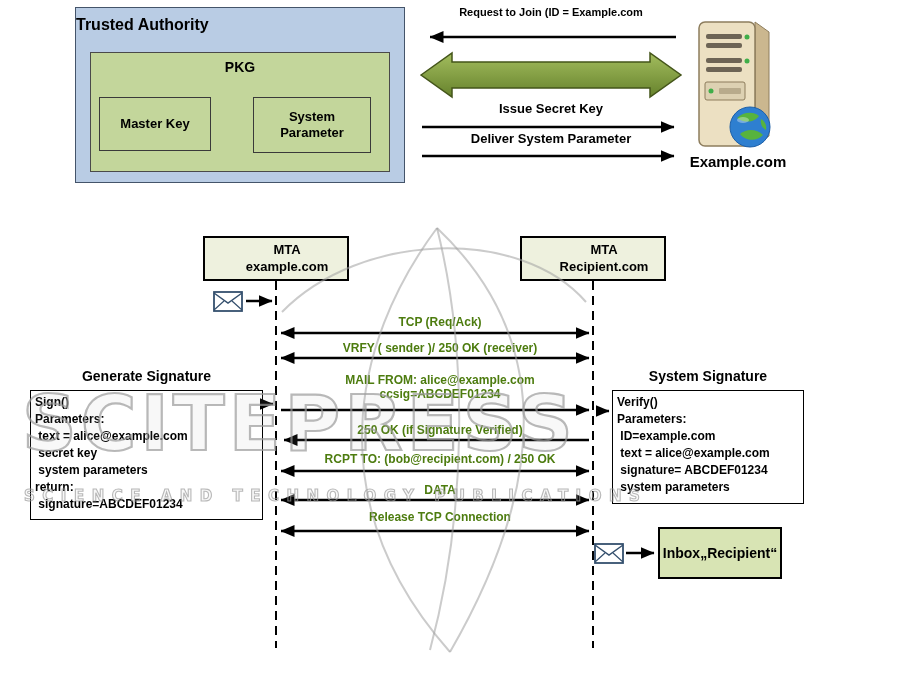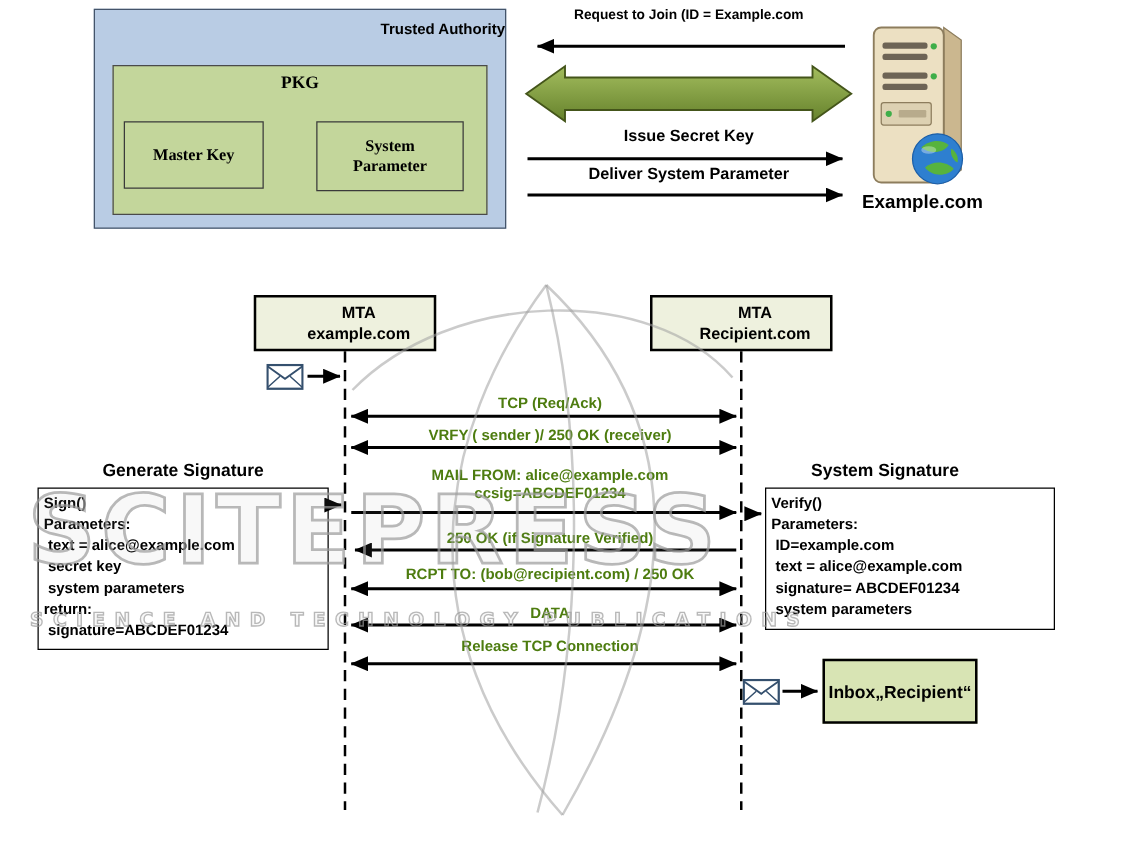--- a/index.html
+++ b/index.html
@@ -4,23 +4,23 @@
 <style>
   * { margin:0; padding:0; box-sizing:border-box; }
   html,body { width:901px; height:689px; background:#fff;
               font-family:"Liberation Sans", sans-serif; }
   .canvas { position:relative; width:901px; height:689px; background:#fff; overflow:hidden; }
   .abs { position:absolute; }
 
   
   .authority { position:absolute; left:75px; top:7px; width:330px; height:176px;
                background:var(--authority_bg,#b9cce4); border:1px solid #44546a; }
-  .authority-title { text-align:right; font-weight:bold; font-size:12px; padding-top:8px; color:#000; }
+  .authority-title { text-align:left; font-weight:bold; font-size:16px; padding-top:8px; color:#000; }
   .pkg { position:absolute; left:14px; top:44px; width:300px; height:120px;
-         background:var(--pkg_bg,#c3d69b); border:1px solid #4a4a4a;font-family:Liberation Serif, serif; }
+         background:var(--pkg_bg,#c3d69b); border:1px solid #4a4a4a; }
   .pkg-title { text-align:center; font-weight:bold; font-size:14px; padding-top:6px; }
   .innerbox { position:absolute; background:var(--pkg_bg,#c3d69b); border:1px solid #3a3a3a;
               display:flex; align-items:center; justify-content:center; text-align:center;
               font-weight:bold; font-size:13px; line-height:1.2; }
 
   
   .lbl { position:absolute; font-weight:bold; color:#000; text-align:center; }
 
   
   .mta { position:absolute; width:146px; height:45px; background:var(--mta_bg,#eef1de);
@@ -131,21 +131,21 @@
     <div class="code-line">Sign()</div>
     <div class="code-line">Parameters:</div>
     <div class="code-line"> text = alice@example.com</div>
     <div class="code-line"> secret key</div>
     <div class="code-line"> system parameters</div>
     <div class="code-line">return:</div>
     <div class="code-line"> signature=ABCDEF01234</div>
   </div>
 
   <div class="lbl" style="left:612px; top:368px; width:192px; font-size:14px;">System Signature</div>
-  <div class="codebox" style="left:612px; top:390px; width:232px; height:114px;">
+  <div class="codebox" style="left:612px; top:390px; width:192px; height:114px;">
     <div class="code-line">Verify()</div>
     <div class="code-line">Parameters:</div>
     <div class="code-line"> ID=example.com</div>
     <div class="code-line"> text = alice@example.com</div>
     <div class="code-line"> signature= ABCDEF01234</div>
     <div class="code-line"> system parameters</div>
   </div>
 
   <div class="inbox">
     <div>Inbox</div>

